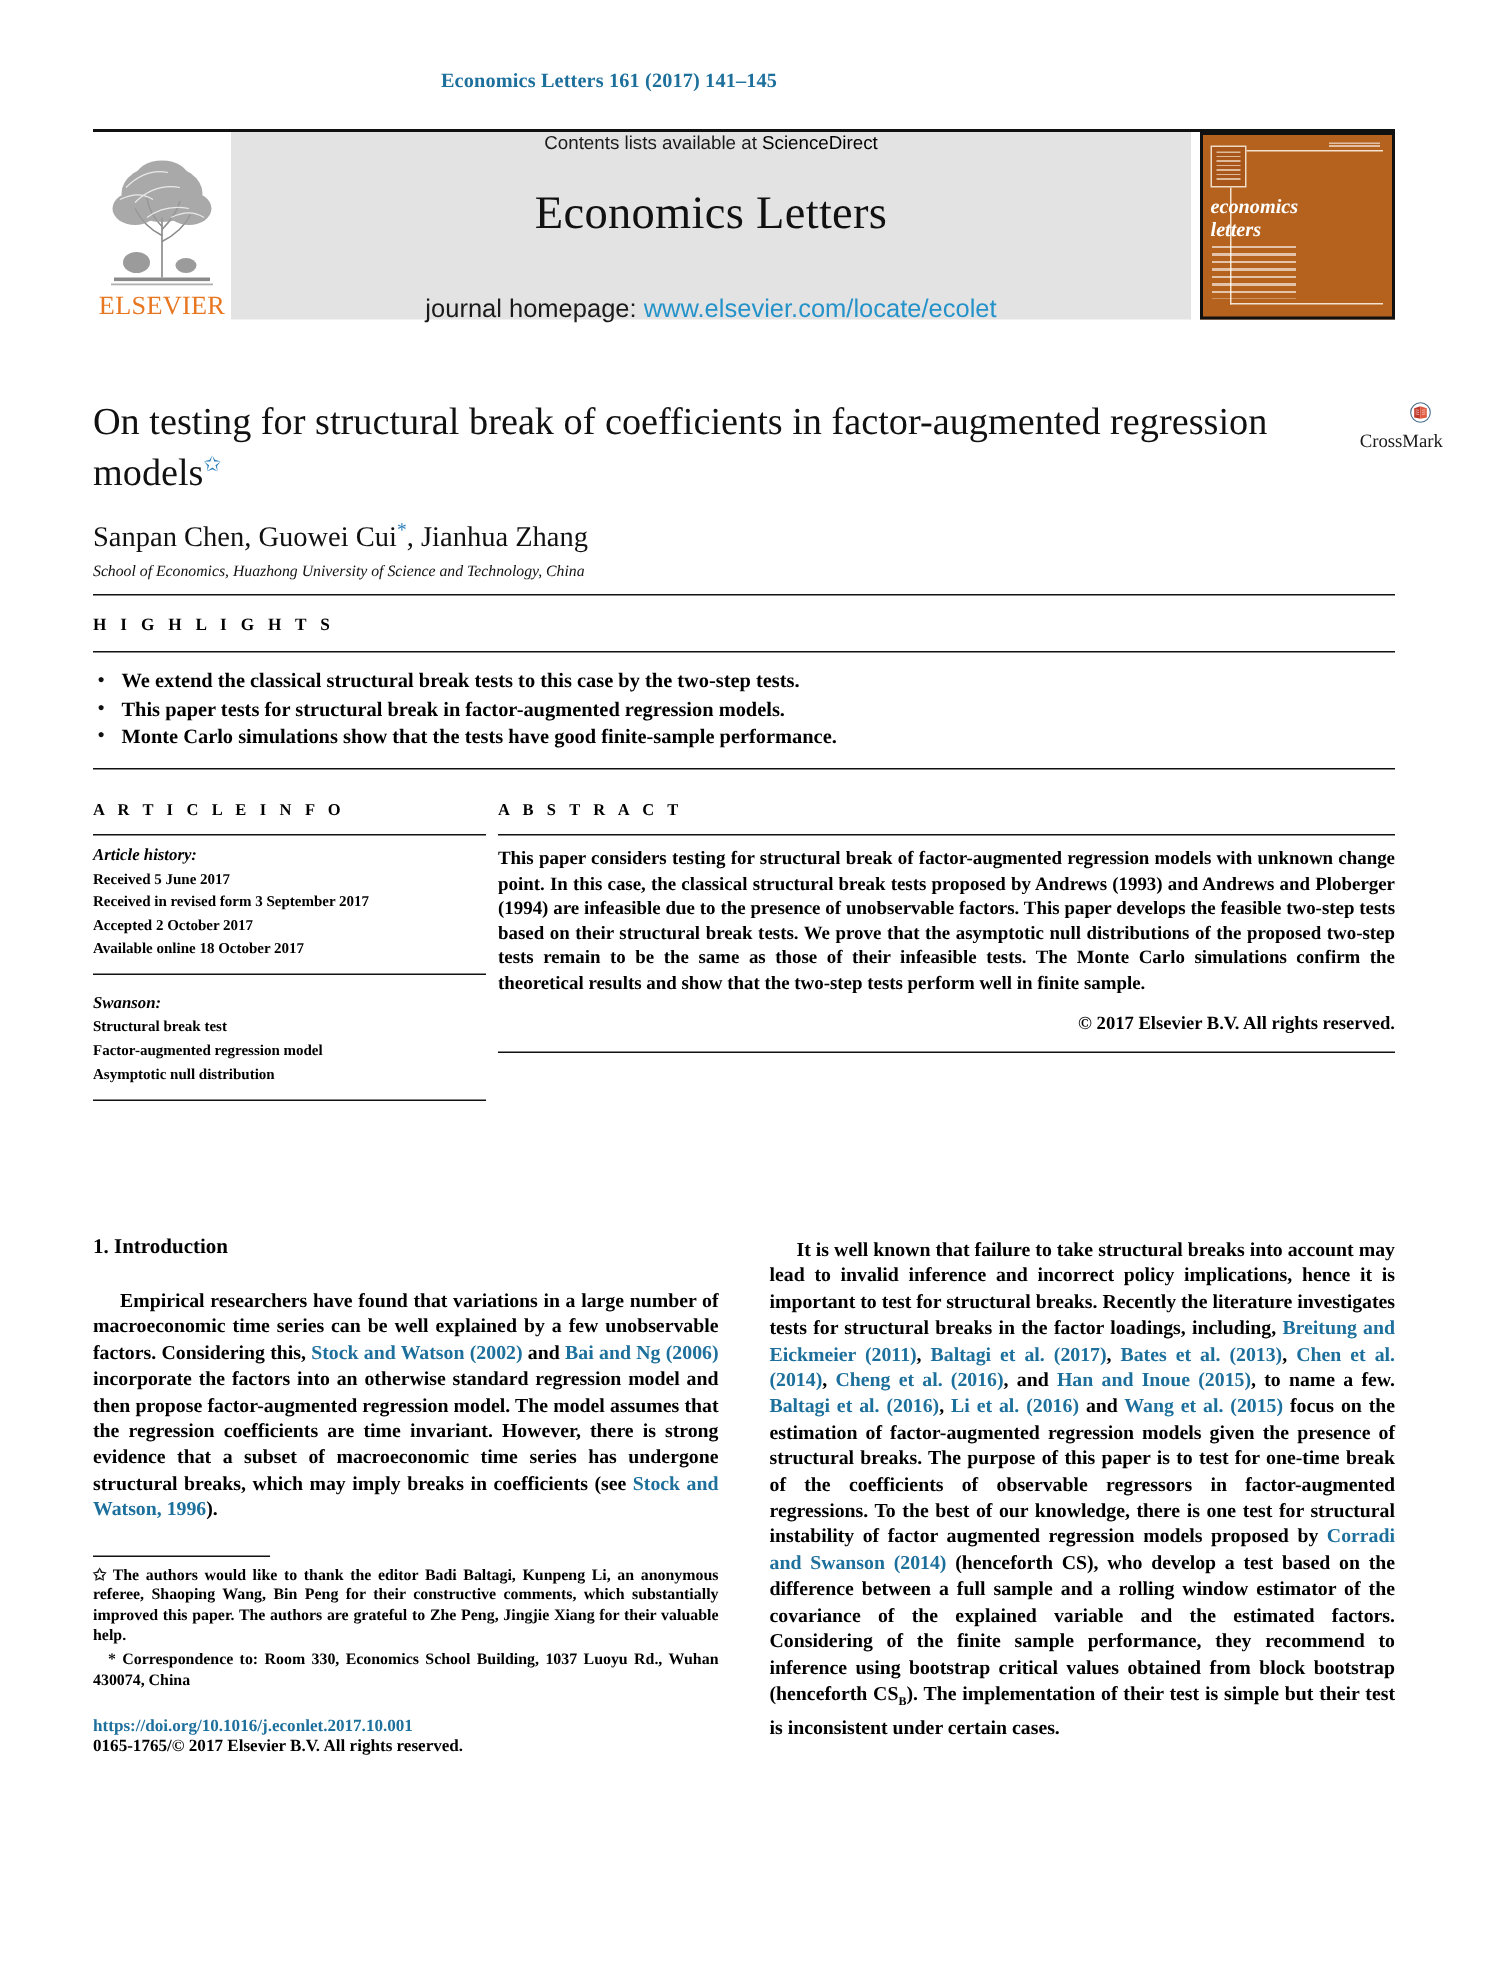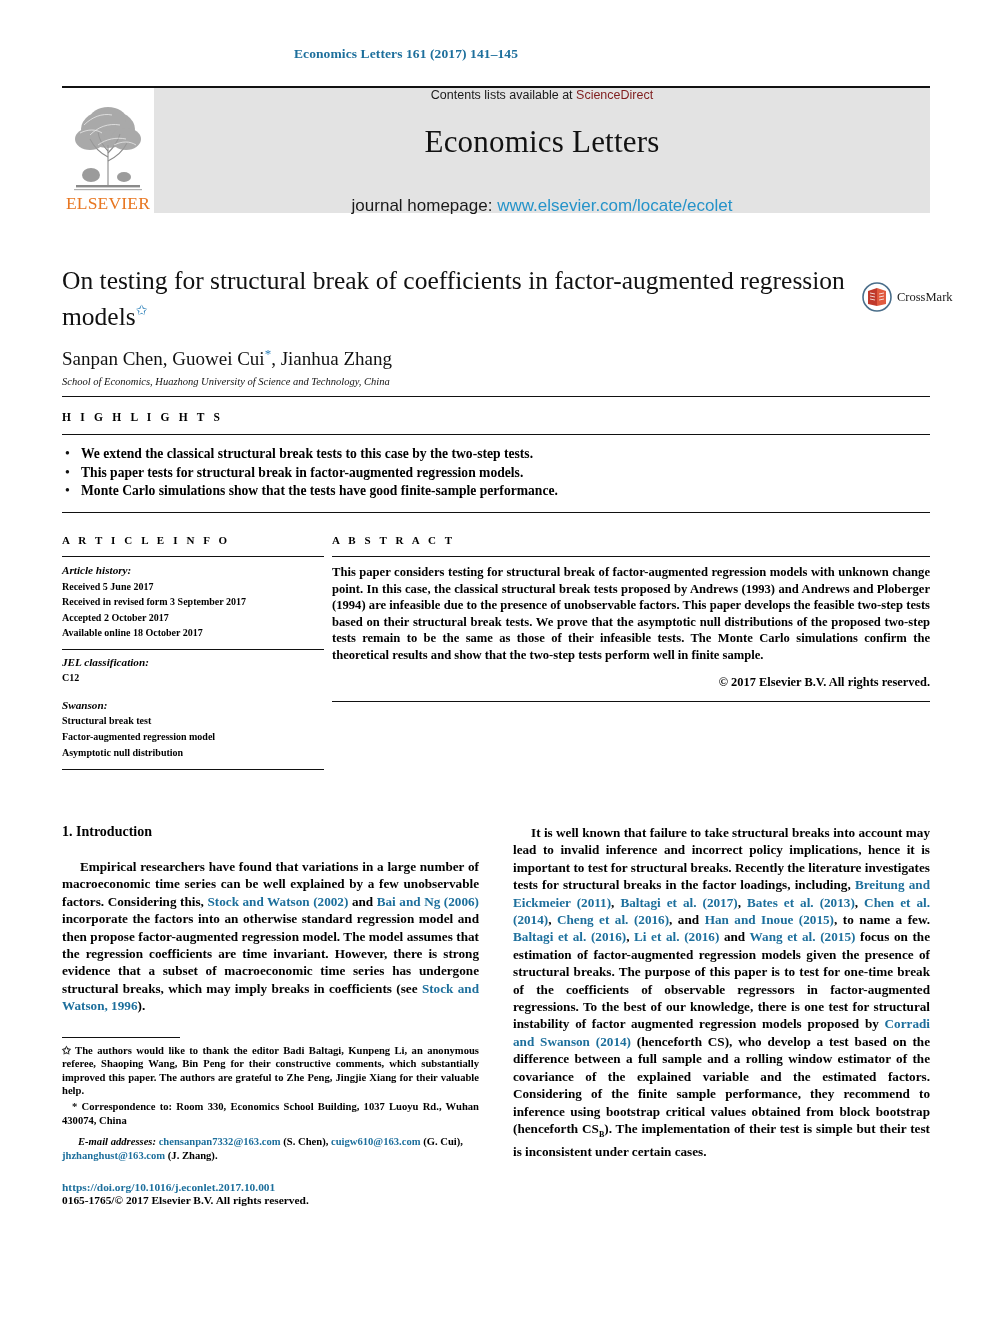--- a/index.html
+++ b/index.html
@@ -52,21 +52,21 @@
     background: #e3e3e3;
     display: flex; flex-direction: column;
     align-items: center; justify-content: center;
     padding: 6px 0 4px 0;
   }
   .banner-line1 {
     font-family: "Liberation Sans", sans-serif;
     font-size: 12.5px; color: #1a1a1a;
     margin-top: 6px;
   }
-  .banner-line1 a { color: #7f1d1d; text-decoration: none; }
+  .banner-line1 a { color: #000000; text-decoration: none; }
   .journal-title {
     font-family: "Liberation Serif", serif;
     font-size: 31px; color: #111; margin: 22px 0 24px 0;
     letter-spacing: .2px;
   }
   .banner-line3 {
     font-family: "Liberation Sans", sans-serif;
     font-size: 17px; color: #1a1a1a; margin-bottom: 5px; margin-top: 12px;
   }
   .banner-line3 a { color: #2593c9; text-decoration: none; }
@@ -122,23 +122,23 @@
     font-family: "Liberation Serif", serif;
     font-size: 19px; margin-top: 14px; color: #111;
   }
   .authors .corr { color: #2a7fb8; font-size: 13px; vertical-align: super; }
   .affil {
     font-family: "Liberation Serif", serif;
     font-style: italic; font-size: 10.5px;
     margin-top: 6px; color: #111;
   }
   .crossmark {
-    position: absolute; left: 862px; top: 280px;
+    position: absolute; left: 862px; top: 268px;
     width: 100px; height: 34px;
-    display: flex; align-items: center; gap: 5px;
+    display: flex; align-items: flex-end; gap: 5px; flex-direction: column;
   }
   .cm-label {
     font-family: "Liberation Serif", serif;
     font-size: 12.5px; color: #1a1a1a;
   }
   .highlights { position: absolute; left: 62px; top: 396px; width: 868px; }
   .sec-head {
     font-family: "Liberation Serif", serif;
     font-weight: bold; font-size: 11.5px;
     letter-spacing: 3.2px;
@@ -290,20 +290,30 @@
       <div class="banner">
         <div class="banner-line1">
           <span>Contents lists available at </span><a href="#">ScienceDirect</a>
         </div>
         <div class="journal-title">Economics Letters</div>
         <div class="banner-line3">
           <span>journal homepage: </span><a href="#">www.elsevier.com/locate/ecolet</a>
         </div>
       </div>
 
+      <div class="cover-thumb">
+        <div class="cover-inner"></div>
+        <div class="cover-box"></div>
+        <div class="cover-toprule"></div>
+        <div class="cover-title">
+          <div>economics</div>
+          <div>letters</div>
+        </div>
+        <div class="cover-lines"></div>
+      </div>
 
     </div>
   </div>
 
   <div class="title-wrap">
     <h1 class="art-title"><span>On testing for structural break of coefficients in factor-augmented regression models</span><span class="star-mark">✩</span></h1>
     <div class="authors"><span>Sanpan Chen, Guowei Cui</span><span class="corr">*</span><span>, Jianhua Zhang</span></div>
     <div class="affil">School of Economics, Huazhong University of Science and Technology, China</div>
   </div>
 
@@ -343,24 +353,20 @@
         <div class="ia-head">A R T I C L E    I N F O</div>
         <div class="ia-rule"></div>
         <div class="hist-block">
           <div class="lbl">Article history:</div>
           <div>Received 5 June 2017</div>
           <div>Received in revised form 3 September 2017</div>
           <div>Accepted 2 October 2017</div>
           <div>Available online 18 October 2017</div>
         </div>
         <div class="mini-rule"></div>
-        <div class="jel">
-          <div class="lbl">JEL classification:</div>
-          <div>C12</div>
-        </div>
         <div class="kw">
           <div class="lbl">Swanson:</div>
           <div class="kwline">Structural break test</div>
           <div class="kwline">Factor-augmented regression model</div>
           <div class="kwline">Asymptotic null distribution</div>
         </div>
         <div class="kw-bottom-rule"></div>
       </div>
 
       <div class="col-abs">
@@ -377,21 +383,20 @@
   <div class="body-cols">
 
     <div class="bcol">
       <h2 class="sec-title">1. Introduction</h2>
       <p class="para"><span>Empirical researchers have found that variations in a large number of macroeconomic time series can be well explained by a few unobservable factors. Considering this, </span><a class="cit" href="#">Stock and Watson</a> <span class="yr">(2002)</span><span> and </span><a class="cit" href="#">Bai and Ng</a> <span class="yr">(2006)</span><span> incorporate the factors into an otherwise standard regression model and then propose factor-augmented regression model. The model assumes that the regression coefficients are time invariant. However, there is strong evidence that a subset of macroeconomic time series has undergone structural breaks, which may imply breaks in coefficients (see </span><a class="cit" href="#">Stock and Watson, 1996</a><span>).</span></p>
 
       <div class="footnote">
         <div class="fn-rule"></div>
         <p class="fn-text"><span class="fn-star">✩</span><span> The authors would like to thank the editor Badi Baltagi, Kunpeng Li, an anonymous referee, Shaoping Wang, Bin Peng for their constructive comments, which substantially improved this paper. The authors are grateful to Zhe Peng, Jingjie Xiang for their valuable help.</span></p>
         <p class="fn-text"><span class="fn-star">*</span><span> Correspondence to: Room 330, Economics School Building, 1037 Luoyu Rd., Wuhan 430074, China</span></p>
-        <div class="emails"><span class="lbl">E-mail addresses:</span> <a href="#">chensanpan7332@163.com</a><span> (S. Chen), </span><a href="#">cuigw610@163.com</a><span> (G. Cui), </span><a href="#">jhzhanghust@163.com</a><span> (J. Zhang).</span></div>
         <div class="doi-block">
           <a href="#">https://doi.org/10.1016/j.econlet.2017.10.001</a>
           <div class="issn">0165-1765/© 2017 Elsevier B.V. All rights reserved.</div>
         </div>
       </div>
     </div>
 
     <div class="bcol">
       <p class="para"><span>It is well known that failure to take structural breaks into account may lead to invalid inference and incorrect policy implications, hence it is important to test for structural breaks. Recently the literature investigates tests for structural breaks in the factor loadings, including, </span><a class="cit" href="#">Breitung and Eickmeier</a> <span class="yr">(2011)</span><span>, </span><a class="cit" href="#">Baltagi et al.</a> <span class="yr">(2017)</span><span>, </span><a class="cit" href="#">Bates et al.</a> <span class="yr">(2013)</span><span>, </span><a class="cit" href="#">Chen et al.</a> <span class="yr">(2014)</span><span>, </span><a class="cit" href="#">Cheng et al.</a> <span class="yr">(2016)</span><span>, and </span><a class="cit" href="#">Han and Inoue</a> <span class="yr">(2015)</span><span>, to name a few. </span><a class="cit" href="#">Baltagi et al.</a> <span class="yr">(2016)</span><span>, </span><a class="cit" href="#">Li et al.</a> <span class="yr">(2016)</span><span> and </span><a class="cit" href="#">Wang et al.</a> <span class="yr">(2015)</span><span> focus on the estimation of factor-augmented regression models given the presence of structural breaks. The purpose of this paper is to test for one-time break of the coefficients of observable regressors in factor-augmented regressions. To the best of our knowledge, there is one test for structural instability of factor augmented regression models proposed by </span><a class="cit" href="#">Corradi and Swanson</a> <span class="yr">(2014)</span><span> (henceforth CS), who develop a test based on the difference between a full sample and a rolling window estimator of the covariance of the explained variable and the estimated factors. Considering of the finite sample performance, they recommend to inference using bootstrap critical values obtained from block bootstrap (henceforth CS</span><sub>B</sub><span>). The implementation of their test is simple but their test is inconsistent under certain cases.</span></p>
     </div>

